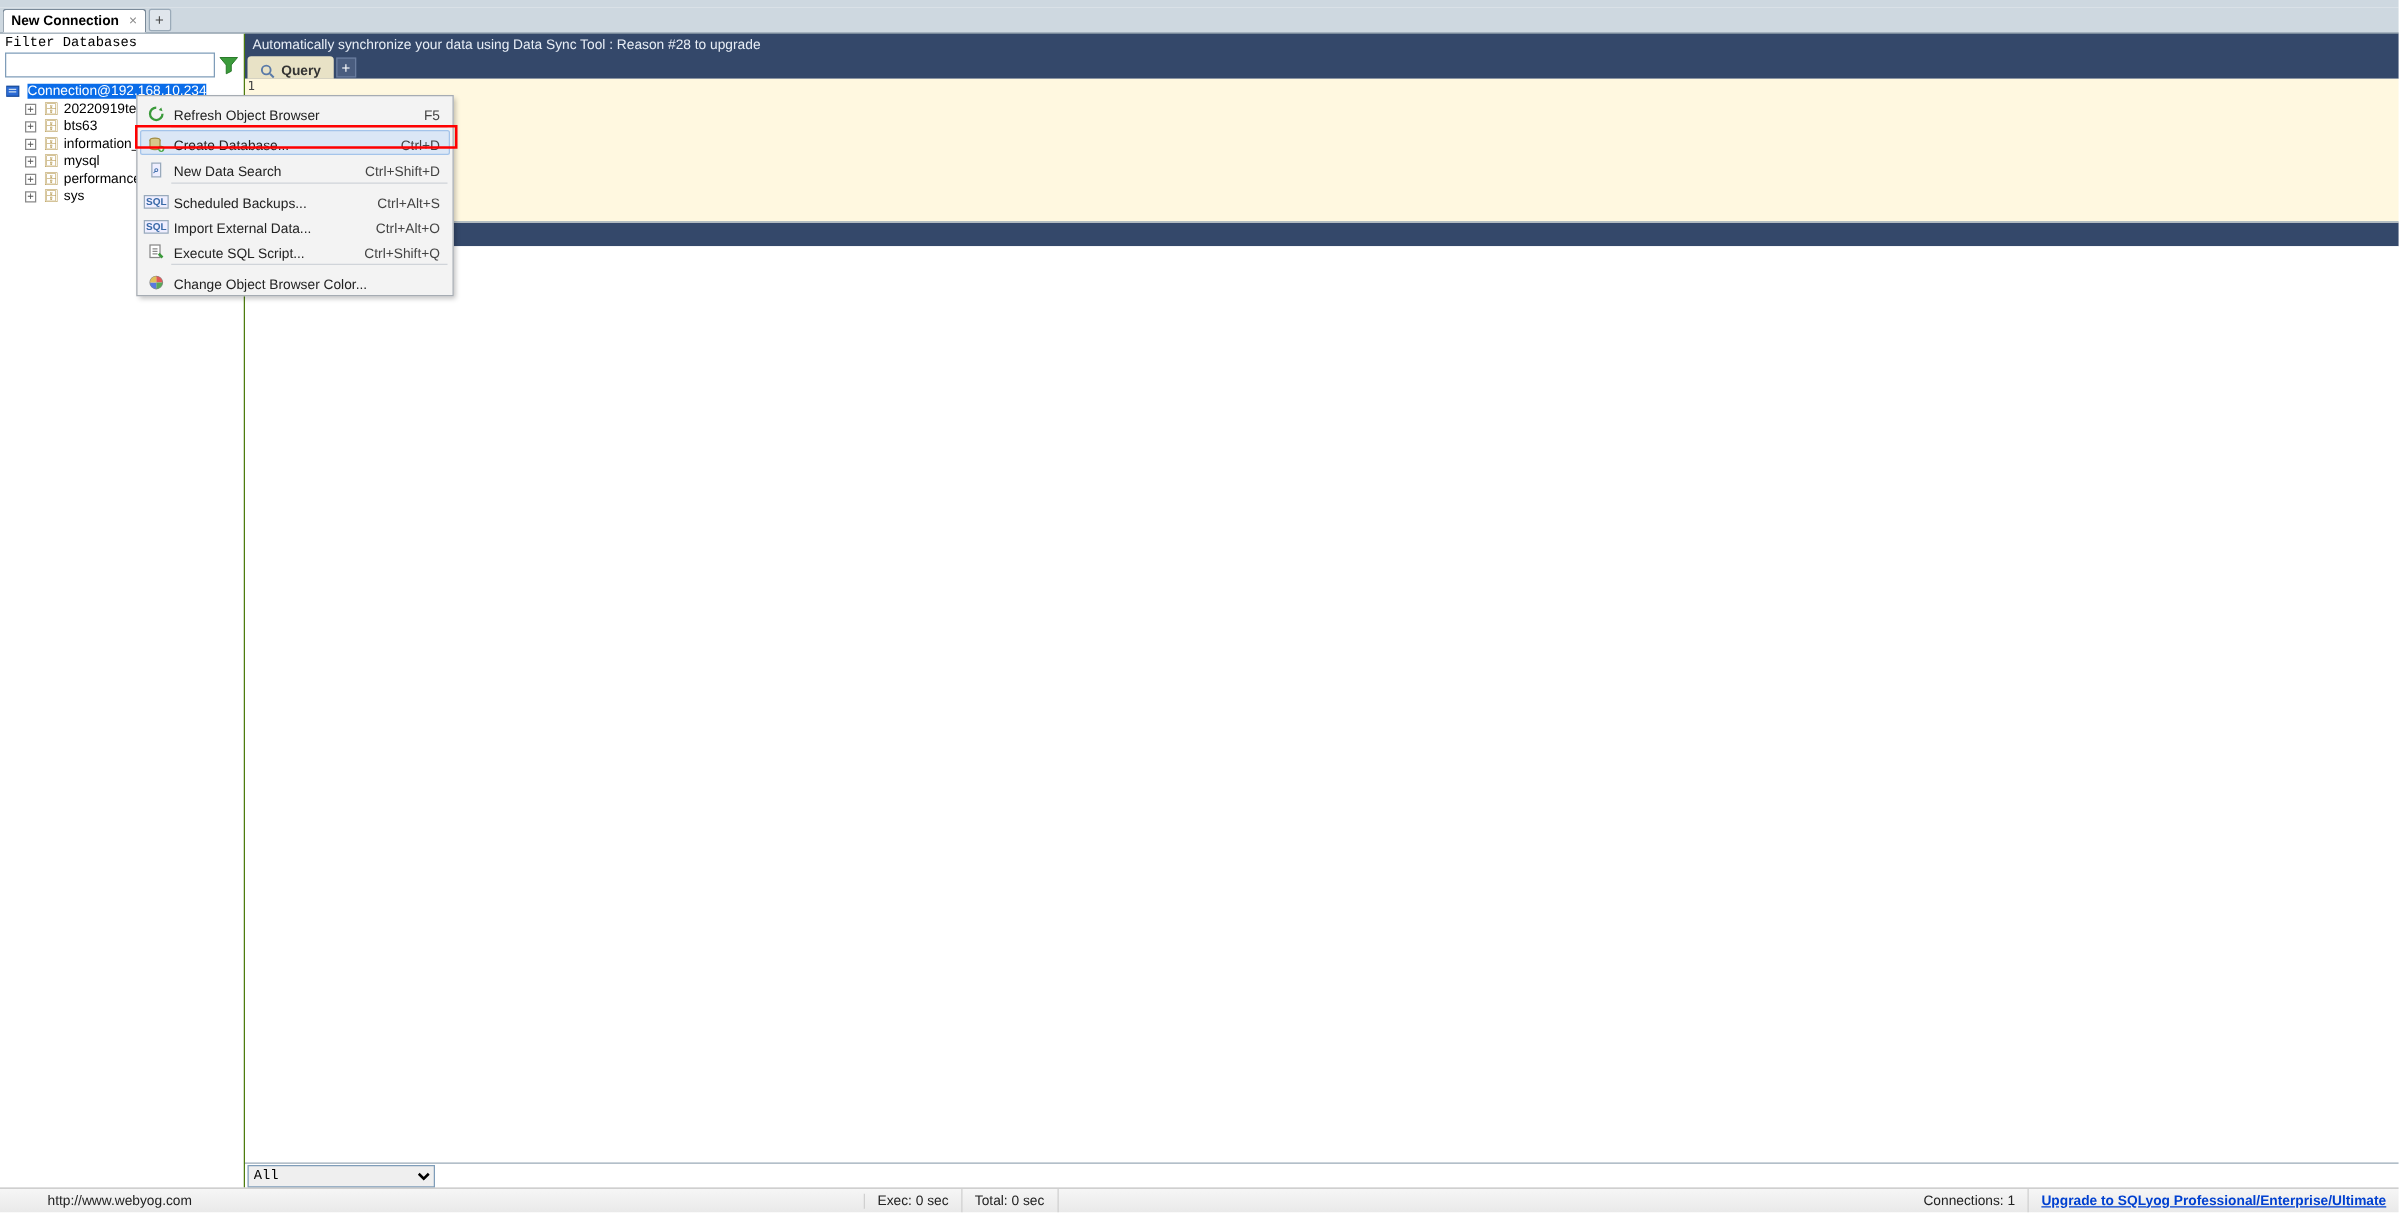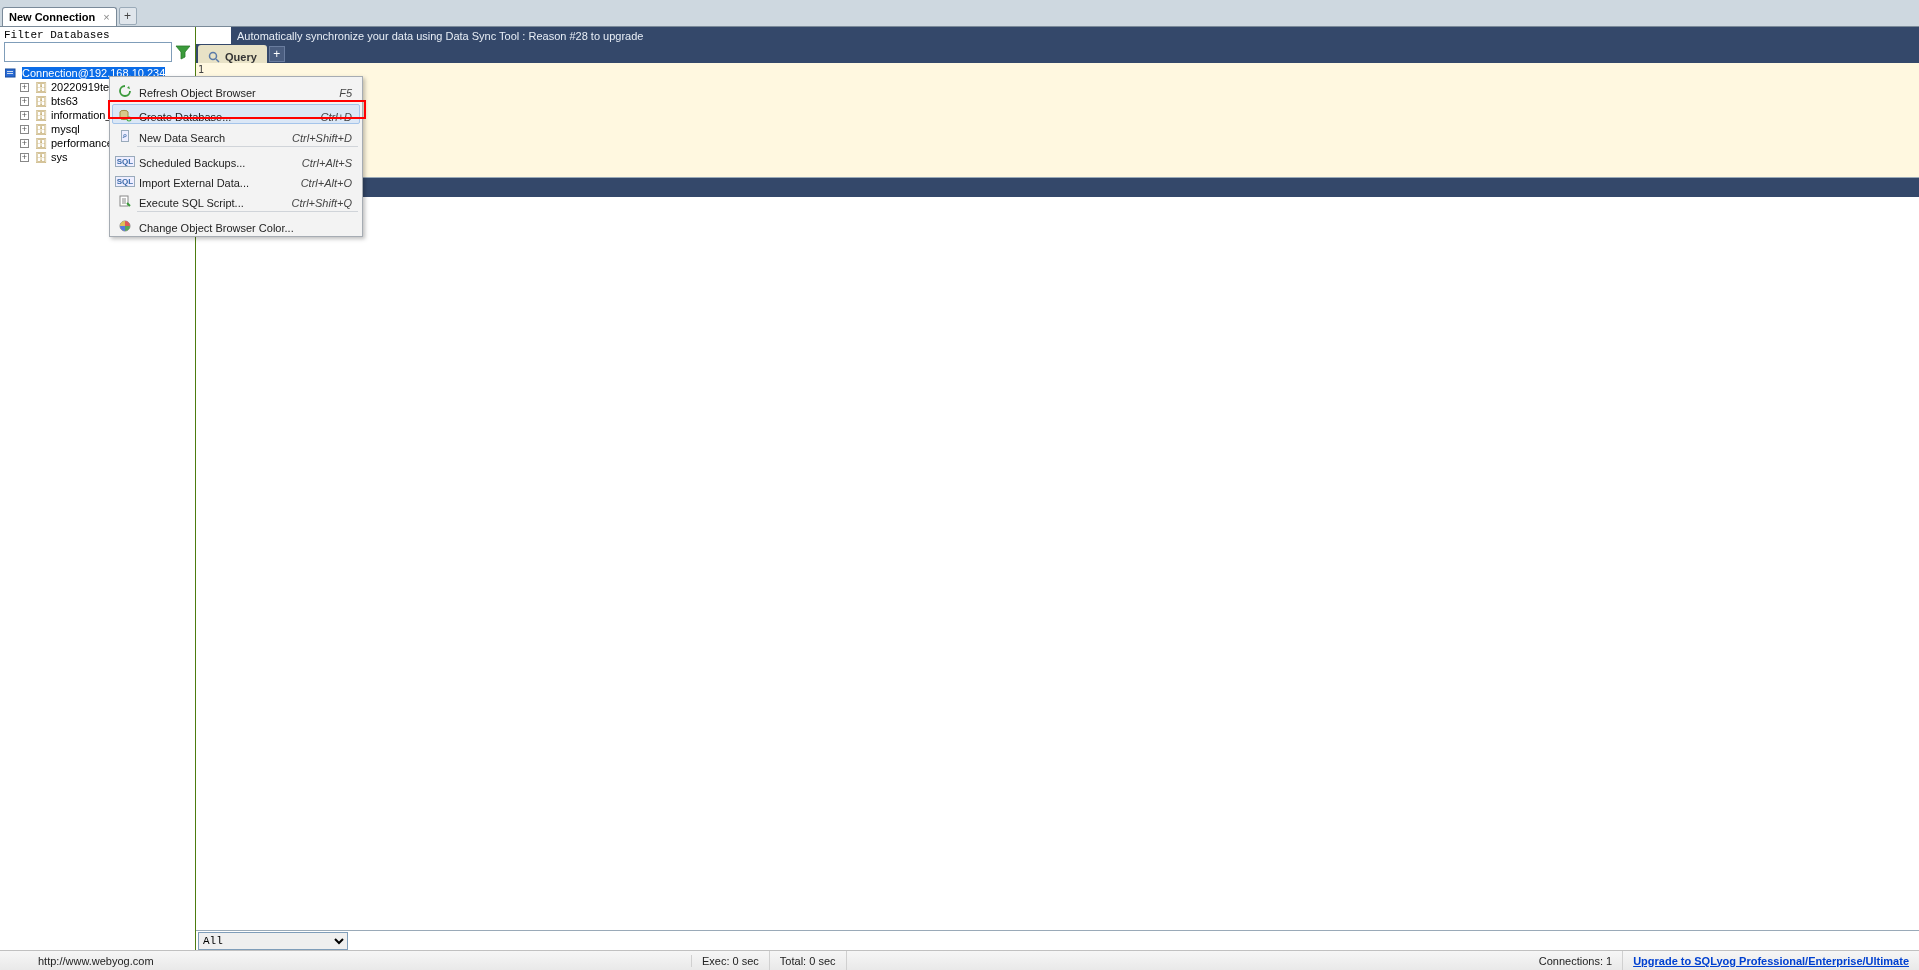--- a/index.html
+++ b/index.html
@@ -29,21 +29,21 @@
 .tree-row { display: flex; align-items: center; height: 14px; white-space: nowrap; padding-left: 4px; }
 .tree-row.selected .label { background: #0a6ce8; color: #fff; }
 .tree-icon { width: 16px; height: 13px; display: inline-flex; align-items: center; justify-content: center; margin-right: 2px; }
 .plus-box { width: 9px; height: 9px; border: 1px solid #888; display: inline-flex; align-items: center; justify-content: center; font-size: 9px; line-height: 7px; color: #555; margin-right: 4px; background: #fff; }
 .indent { width: 16px; display: inline-block; }
 .db-icon { color: #b09040; font-size: 10px; }
 .server-icon svg { width:14px; height:12px; }
 
 
 .right { flex: 1; display: flex; flex-direction: column; min-width: 0; }
-.banner { height: 17px; background: #34486a; color: #e8eef6; font-size: 11px; display: flex; align-items: center; padding: 0 6px; margin-left: 35px; }
+.banner { height: 17px; background: #34486a; color: #e8eef6; font-size: 11px; display: flex; align-items: center; padding: 0 6px; }
 .query-tabs { height: 19px; background: #34486a; display: flex; align-items: flex-end; padding-left: 2px; }
 .qtab { background: #e8e2c6; border-top-left-radius: 3px; border-top-right-radius: 3px; height: 18px; display: flex; align-items: flex-end; padding: 0 10px; font-size: 11px; font-weight: bold; color: #333; gap: 5px; }
 .qtab .qicon { width: 12px; height: 12px; }
 .qtab-add { width: 16px; height: 16px; background: #4a5d7f; border: 1px solid #6a7d9f; display: flex; align-items: center; justify-content: center; color: #fff; font-size: 12px; margin-left: 2px; margin-bottom: 1px; cursor: pointer; }
 
 .editor { flex: 0 0 115px; background: #fff8e0; border-bottom: 1px solid #9aaab8; position: relative; }
 .editor .line-num { position: absolute; left: 2px; top: 1px; font-size: 10px; color: #444; font-family: monospace; }
 
 .result-tabs { height: 19px; background: #34486a; display: flex; align-items: flex-end; padding-left: 2px; gap: 1px; }
 .rtab { background: #34486a; color: #cfd8e5; height: 18px; display: flex; align-items: center; padding: 0 10px 0 6px; font-size: 11px; gap: 4px; border-top-left-radius: 3px; border-top-right-radius: 3px; }
@@ -62,21 +62,21 @@
 .statusbar .url { flex: 0 0 660px; border-right: 1px solid #d0d0d0; padding: 0 6px; margin-left: 32px; }
 .statusbar .spacer { flex: 1; }
 .statusbar .link { color: #0040d0; text-decoration: underline; font-weight: bold; padding: 0 10px; }
 
 
 .context-menu { position: absolute; left: 109px; top: 76px; width: 254px; background: #f3f3f3; border: 1px solid #a6acb3; box-shadow: 2px 2px 4px rgba(0,0,0,0.25); z-index: 100; padding: 2px; }
 .cm-item { height: 20px; display: flex; align-items: flex-end; font-size: 11px; color: #222; padding: 0 4px; cursor: default; }
 .cm-item.hover { background: #dbe7f6; border: 1px solid #a4c4ea; border-radius: 2px; height: 20px; padding: 0 3px; }
 .cm-icon { width: 18px; height: 16px; display: inline-flex; align-items: center; justify-content: center; margin-right: 5px; }
 .cm-label { flex: 1; }
-.cm-shortcut { color: #444; padding-right: 4px; font-style: italic; }
+.cm-shortcut { color: #444; padding-right: 4px; }
 .cm-sep { height: 1px; background: #d0d4d9; margin: 2px 2px 2px 25px; }
 
 
 .red-box { position: absolute; border: 2px solid #ff0000; left: 108px; top: 100px; width: 258px; height: 19px; z-index: 101; pointer-events: none; }
 
 
 .ico-refresh svg, .ico-color svg { width:14px;height:14px; }
 .ico-db svg { width:13px;height:13px; }
 .ico-sql { font-size:8px; font-weight:bold; color:#3a6aa8; border:1px solid #9ab; padding:0 1px; background:#eef; }
 </style>

